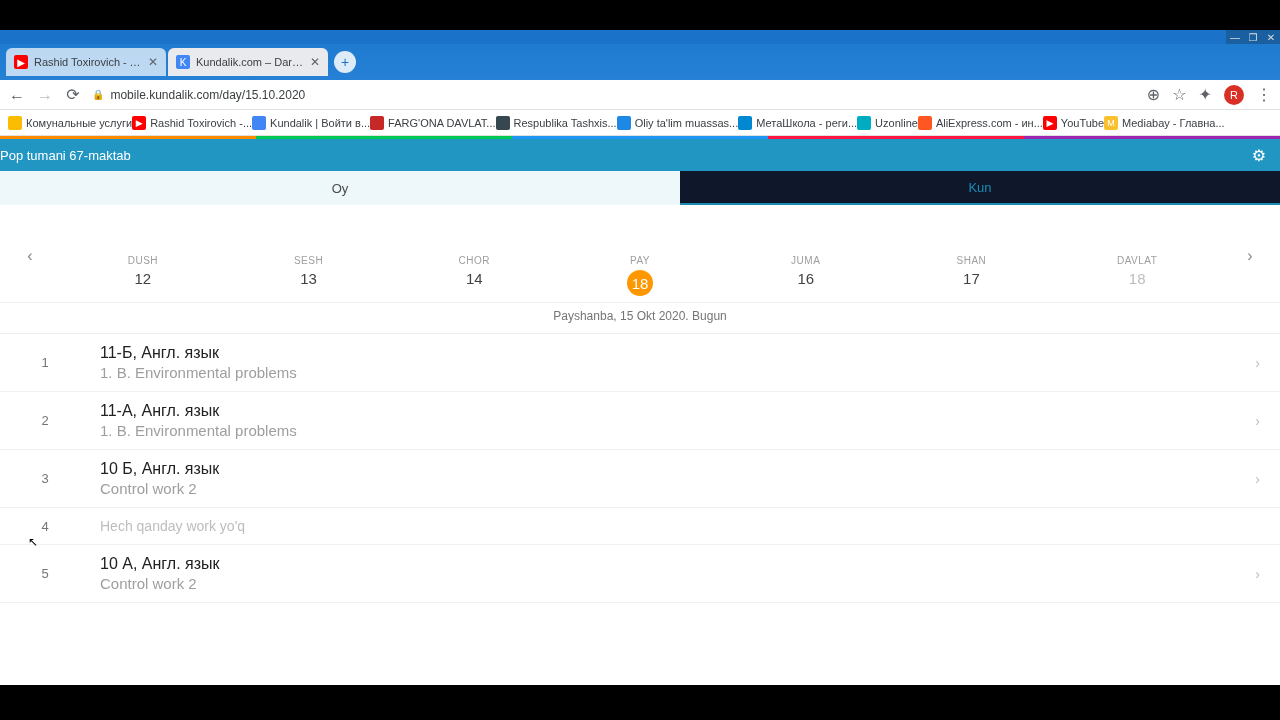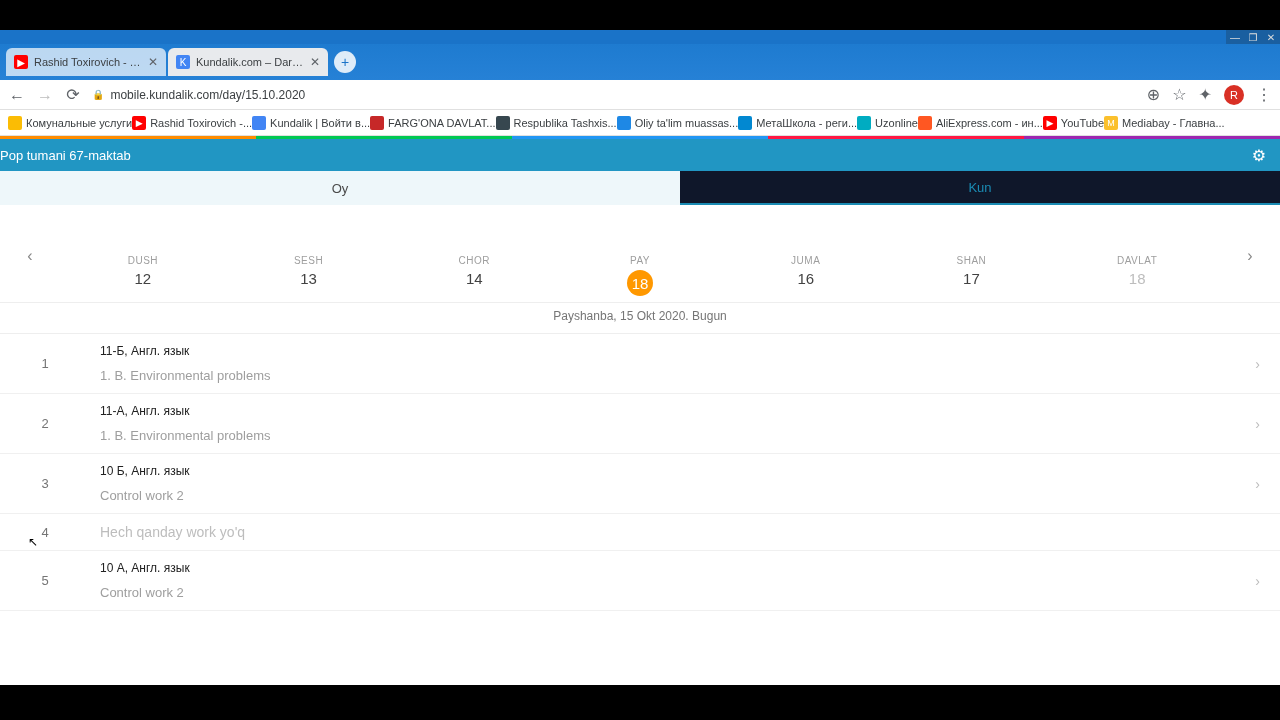--- a/index.html
+++ b/index.html
@@ -51,22 +51,22 @@
 .day { flex: 1; text-align: center; }
 .day .dname { font-size: 10px; color: #9e9e9e; letter-spacing: 0.5px; }
 .day .dnum { font-size: 15px; color: #424242; margin-top: 4px; }
 .day.today .dnum { width: 26px; height: 26px; border-radius: 50%; background: #ff9800; color: #fff; display: inline-flex; align-items: center; justify-content: center; font-weight: 500; }
 .day.off .dnum { color: #bdbdbd; }
 .datelabel { text-align: center; font-size: 12px; color: #757575; padding: 6px 4px 10px; border-bottom: 1px solid #eee; }
 
 .lesson { display: flex; align-items: center; padding: 10px 20px; border-bottom: 1px solid #f0f0f0; cursor: pointer; }
 .lesson .num { width: 50px; text-align: center; font-size: 13px; color: #757575; }
 .lesson .body { flex: 1; padding-left: 30px; }
-.lesson .title { font-size: 12px; color: #212121; font-weight: 500; }
-.lesson .sub { font-size: 13px; color: #9e9e9e; margin-top: 10px; }
+.lesson .title { font-size: 16px; color: #212121; font-weight: 500; }
+.lesson .sub { font-size: 15px; color: #9e9e9e; margin-top: 2px; }
 .lesson .chev { color: #bdbdbd; font-size: 14px; }
 .lesson.empty .title { color: #bdbdbd; font-weight: 400; font-size: 14px; }
 
 .cursor-ptr { position: absolute; left: 28px; top: 535px; font-size: 12px; color: #000; z-index: 100; pointer-events: none; }
 </style>
 </head>
 <body>
 
 <div class="win-controls">
   <div>—</div>

